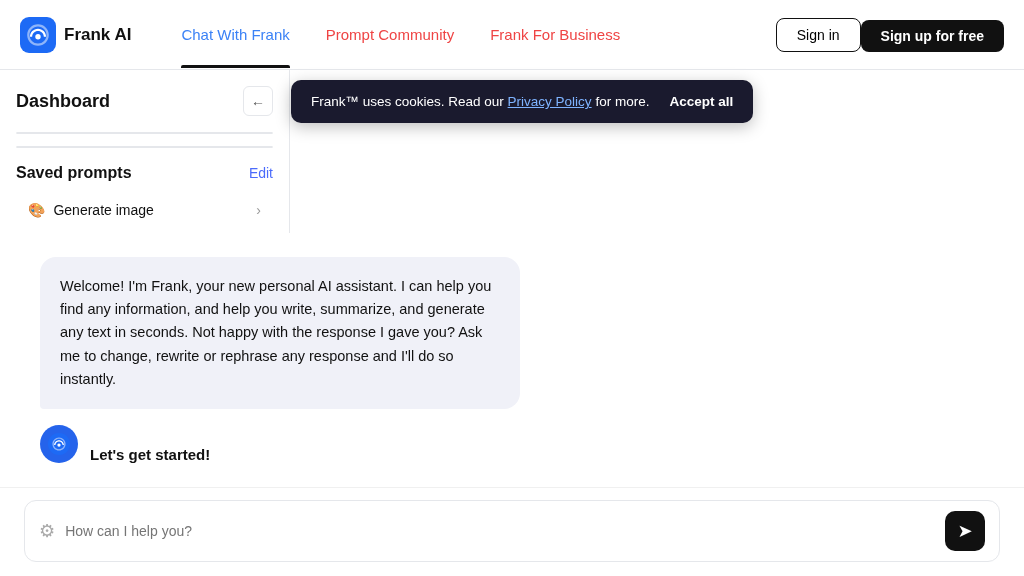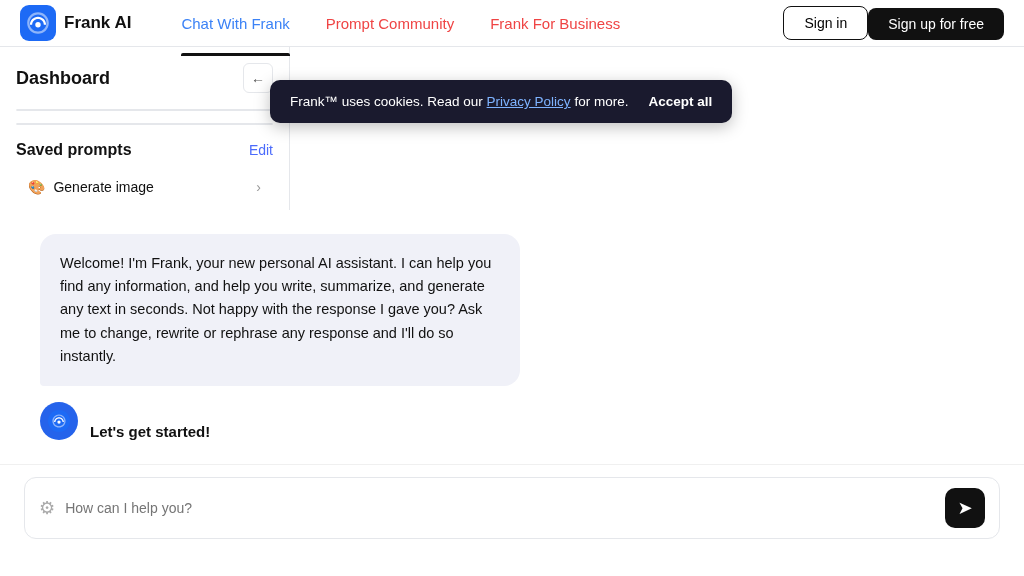--- a/index.html
+++ b/index.html
@@ -2,21 +2,21 @@
 <html><head>
   <meta charset="utf-8">
   <style>
     * { margin: 0; padding: 0; box-sizing: border-box; }
     body { font-family: -apple-system, BlinkMacSystemFont, 'Segoe UI', sans-serif; width: 1024px; height: 576px; overflow: hidden; background: #fff; }
 
     
     .navbar {
       display: flex;
       align-items: center;
-      height: 47px;
+      height: 70px;
       padding: 0 20px;
       border-bottom: 1px solid #e5e7eb;
       position: relative;
     }
     .logo-wrap {
       display: flex;
       align-items: center;
       gap: 8px;
       margin-right: 32px;
     }
@@ -73,29 +73,29 @@
       font-weight: 500;
       cursor: pointer;
     }
     .btn-signup {
       padding: 8px 20px;
       border: none;
       border-radius: 8px;
       background: #111;
       color: #fff;
       font-size: 14px;
-      font-weight: 400;
+      font-weight: 700;
       cursor: pointer;
     }
 
     
     .cookie-banner {
       position: absolute;
       top: 80px;
-      left: 270px;
+      left: 291px;
       background: #1a1a2e;
       color: #fff;
       border-radius: 10px;
       padding: 14px 20px;
       display: flex;
       align-items: center;
       gap: 8px;
       font-size: 13.5px;
       z-index: 100;
       box-shadow: 0 4px 16px rgba(0,0,0,0.25);

